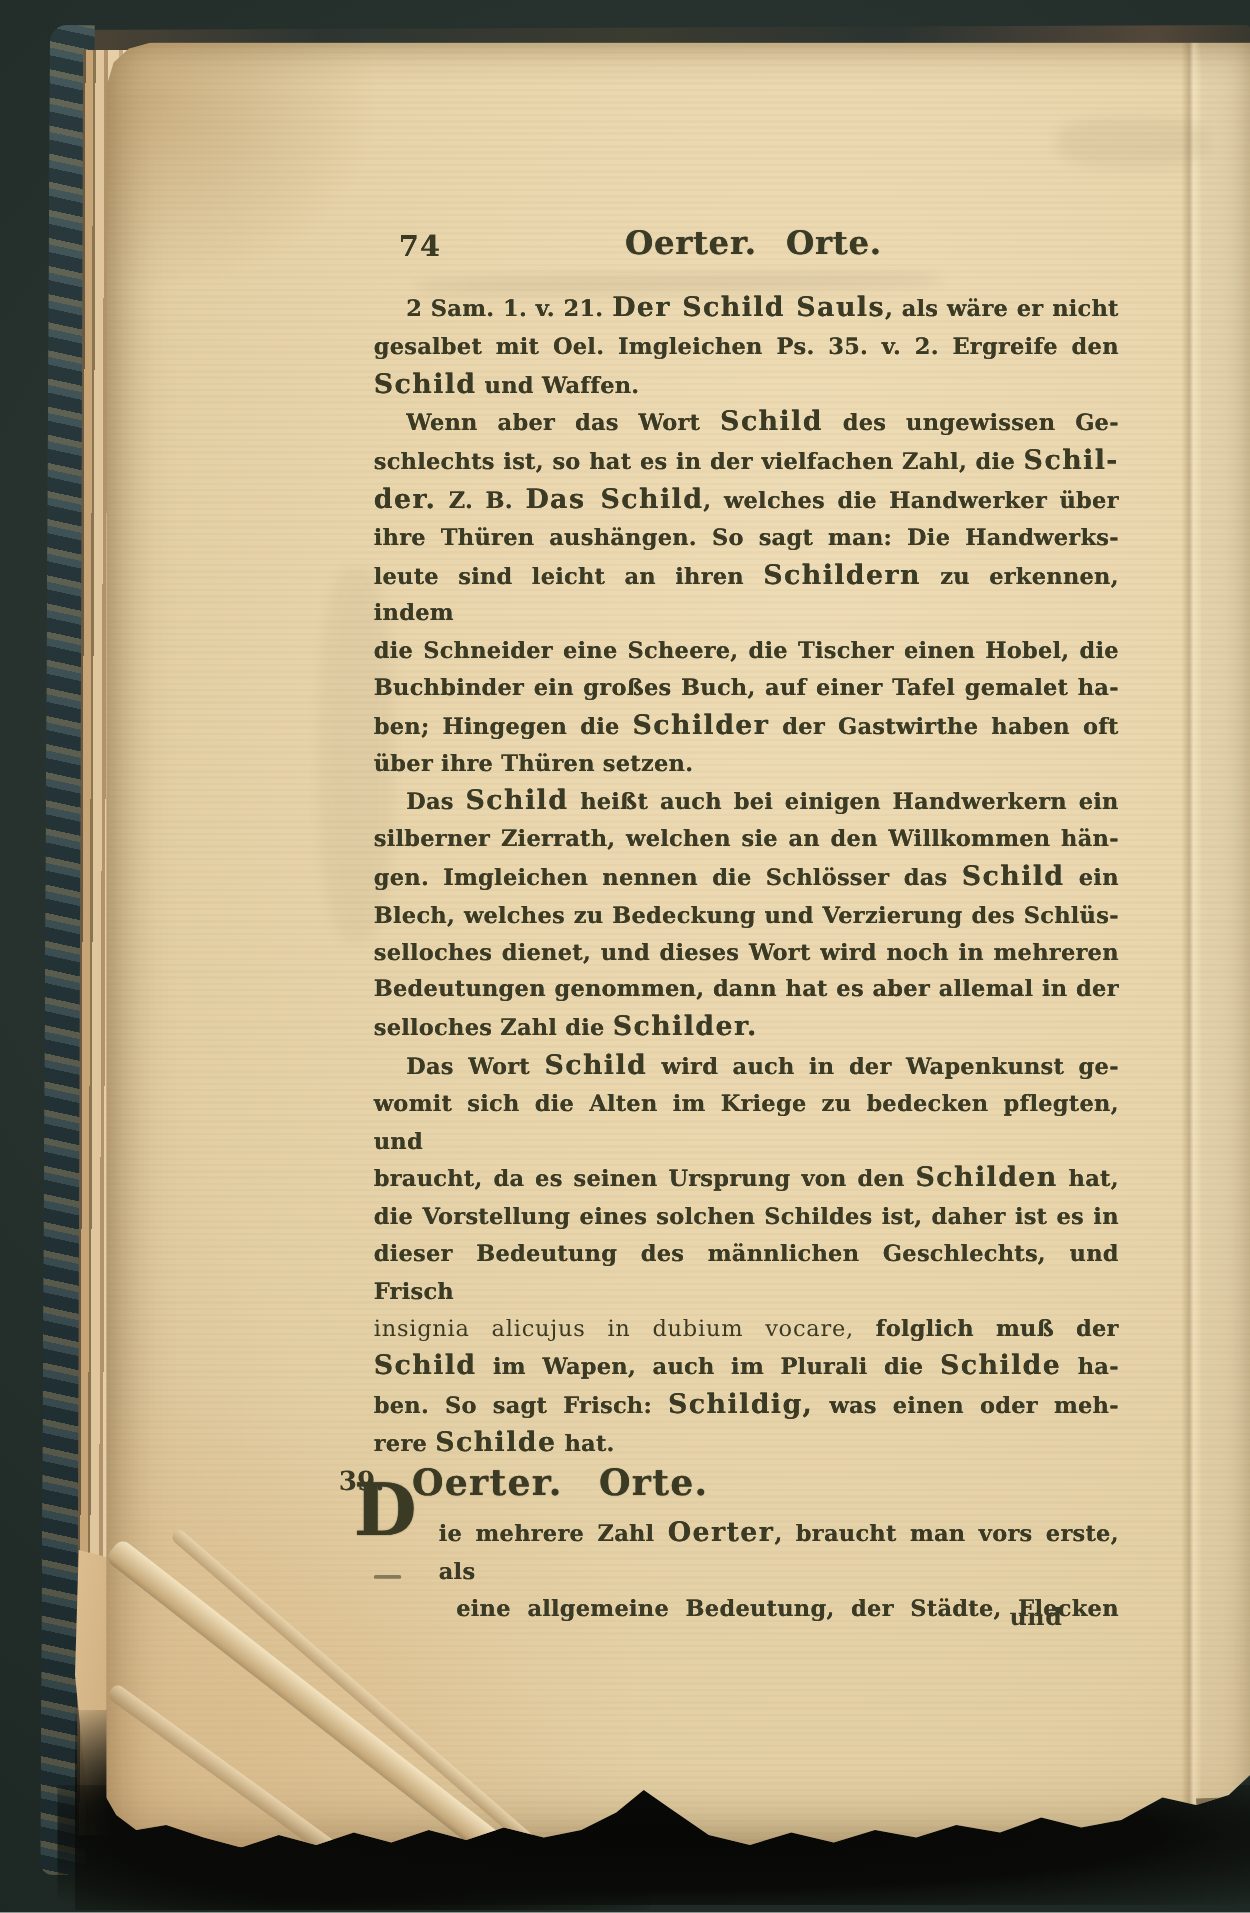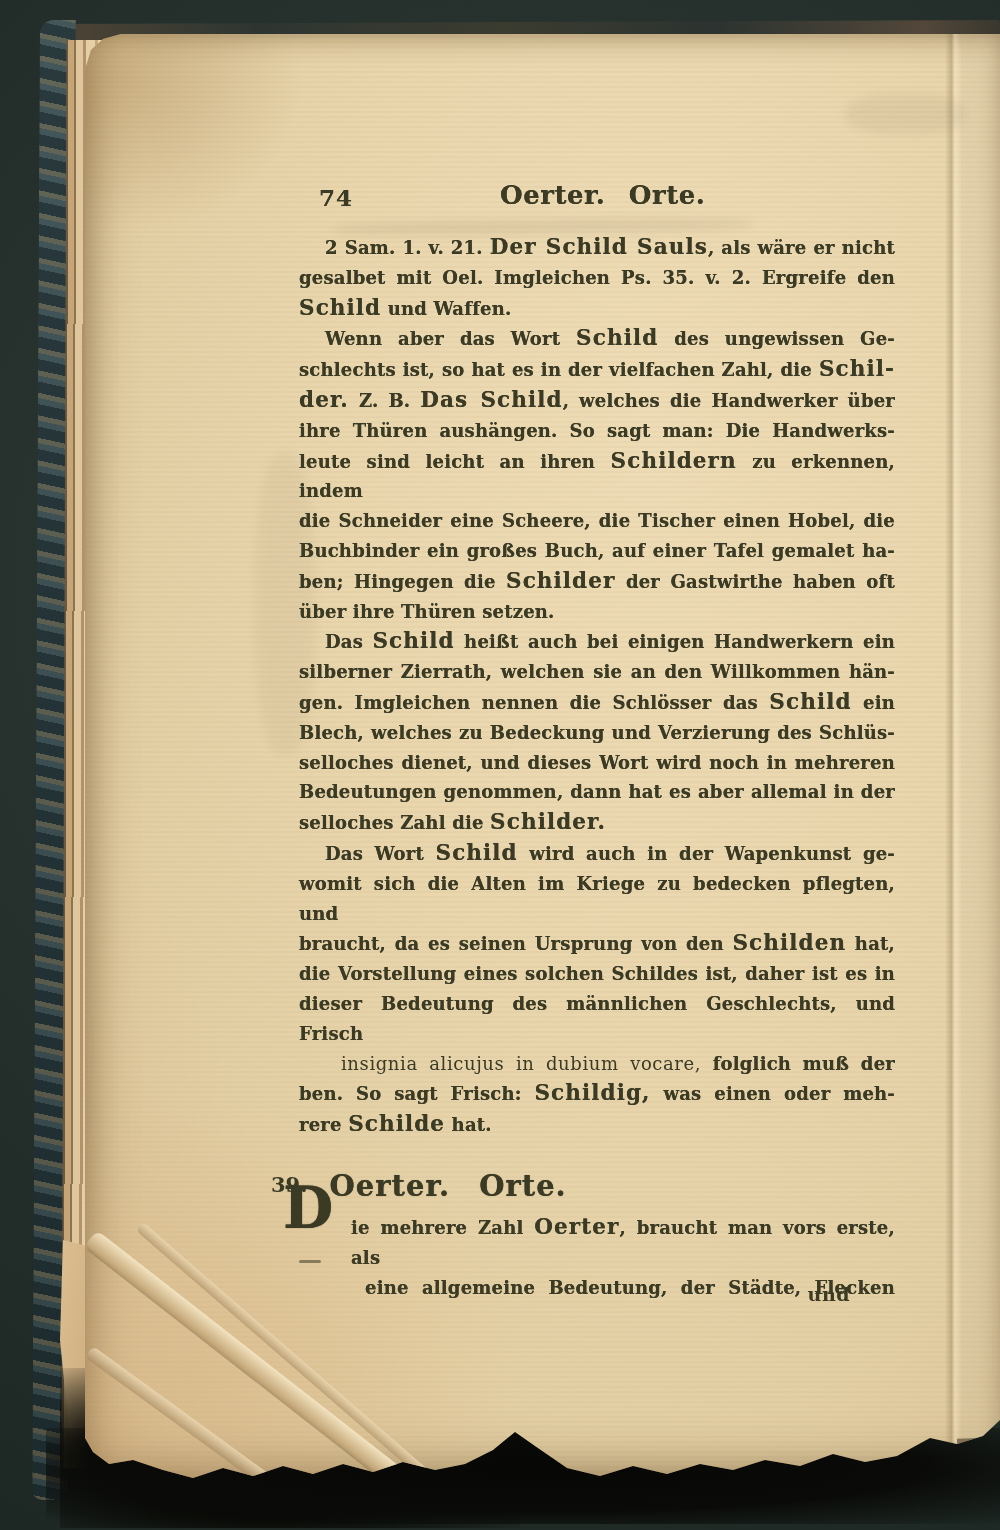--- a/index.html
+++ b/index.html
@@ -69,21 +69,21 @@
   .pagehead-num{left:234px;top:150px;font-size:23px;font-weight:700;letter-spacing:1px;text-shadow:0 0 .5px #3b3b25;}
   .pagehead-title{left:415px;top:146px;font-size:26px;font-weight:700;word-spacing:14px;letter-spacing:.5px;text-shadow:0 0 .6px #3b3b25;}
   .textcol{left:214px;width:596px;}
   .tb-main{top:198px;}
   .tb-tail{top:1150px;}
   .line{line-height:29.8px;font-size:18px;font-weight:700;letter-spacing:.2px;
     text-align:justify;text-align-last:justify;text-shadow:0 0 .5px rgba(55,55,35,.85);}
   .line.short{text-align-last:left;}
   .line.ind{padding-left:26px;}
   .line .em{font-size:21.5px;letter-spacing:1.1px;}
-  .line .latin{font-weight:400;letter-spacing:.6px;text-shadow:none;margin-left:42px;}
+  .line .latin{font-weight:400;letter-spacing:.6px;text-shadow:none;}
   .line.dcl1{padding-left:52px;margin-top:28px;}
   .line.dcl2{padding-left:66px;}
   .dropcap{left:198px;top:1146px;font-size:58px;line-height:56px;font-weight:700;text-shadow:0 0 1px #3b3b25;}
   .sechead{left:186px;top:1112px;width:596px;text-align:left;margin-top:23px;}
   .sechead .num{font-size:21px;font-weight:700;vertical-align:4px;margin-right:22px;}
   .sechead .ttl{font-size:29px;font-weight:700;word-spacing:18px;letter-spacing:1px;text-shadow:0 0 .7px #3b3b25;}
   .catchword{left:202px;top:1249px;width:563px;text-align:right;font-size:19px;font-weight:700;letter-spacing:.5px;}
   .sigmark{left:214px;top:1226px;width:22px;height:3px;background:rgba(60,60,38,.55);border-radius:2px;}
 </style>
 </head>
@@ -138,20 +138,21 @@
         <div class="line"><span>Bedeutungen genommen, dann hat es aber allemal in der</span></div>
         <div class="line short"><span>selloches Zahl die </span><span class="em">Schilder.</span></div>
       </div>
       <div>
         <div class="line ind"><span>Das Wort </span><span class="em">Schild</span><span> wird auch in der Wapenkunst ge-</span></div>
         <div class="line"><span>womit sich die Alten im Kriege zu bedecken pflegten, und</span></div>
         <div class="line"><span>braucht, da es seinen Ursprung von den </span><span class="em">Schilden</span><span> hat,</span></div>
         <div class="line"><span>die Vorstellung eines solchen Schildes ist, daher ist es in</span></div>
         <div class="line"><span>dieser Bedeutung des männlichen Geschlechts, und Frisch</span></div>
         <div class="line"><span class="latin">insignia alicujus in dubium vocare, </span><span>folglich muß der</span></div>
+        <div class="line"><span class="em">Schild</span><span> im Wapen, auch im Plurali die </span><span class="em">Schilde</span><span> ha-</span></div>
         <div class="line"><span>ben. So sagt Frisch: </span><span class="em">Schildig,</span><span> was einen oder meh-</span></div>
         <div class="line short"><span>rere </span><span class="em">Schilde</span><span> hat.</span></div>
       </div>
     </div>
 
   <div class="abs ink sechead">
     <span class="num">39.</span><span class="ttl">Oerter. Orte.</span>
   </div>
 
   <div class="abs ink dropcap">D</div>

